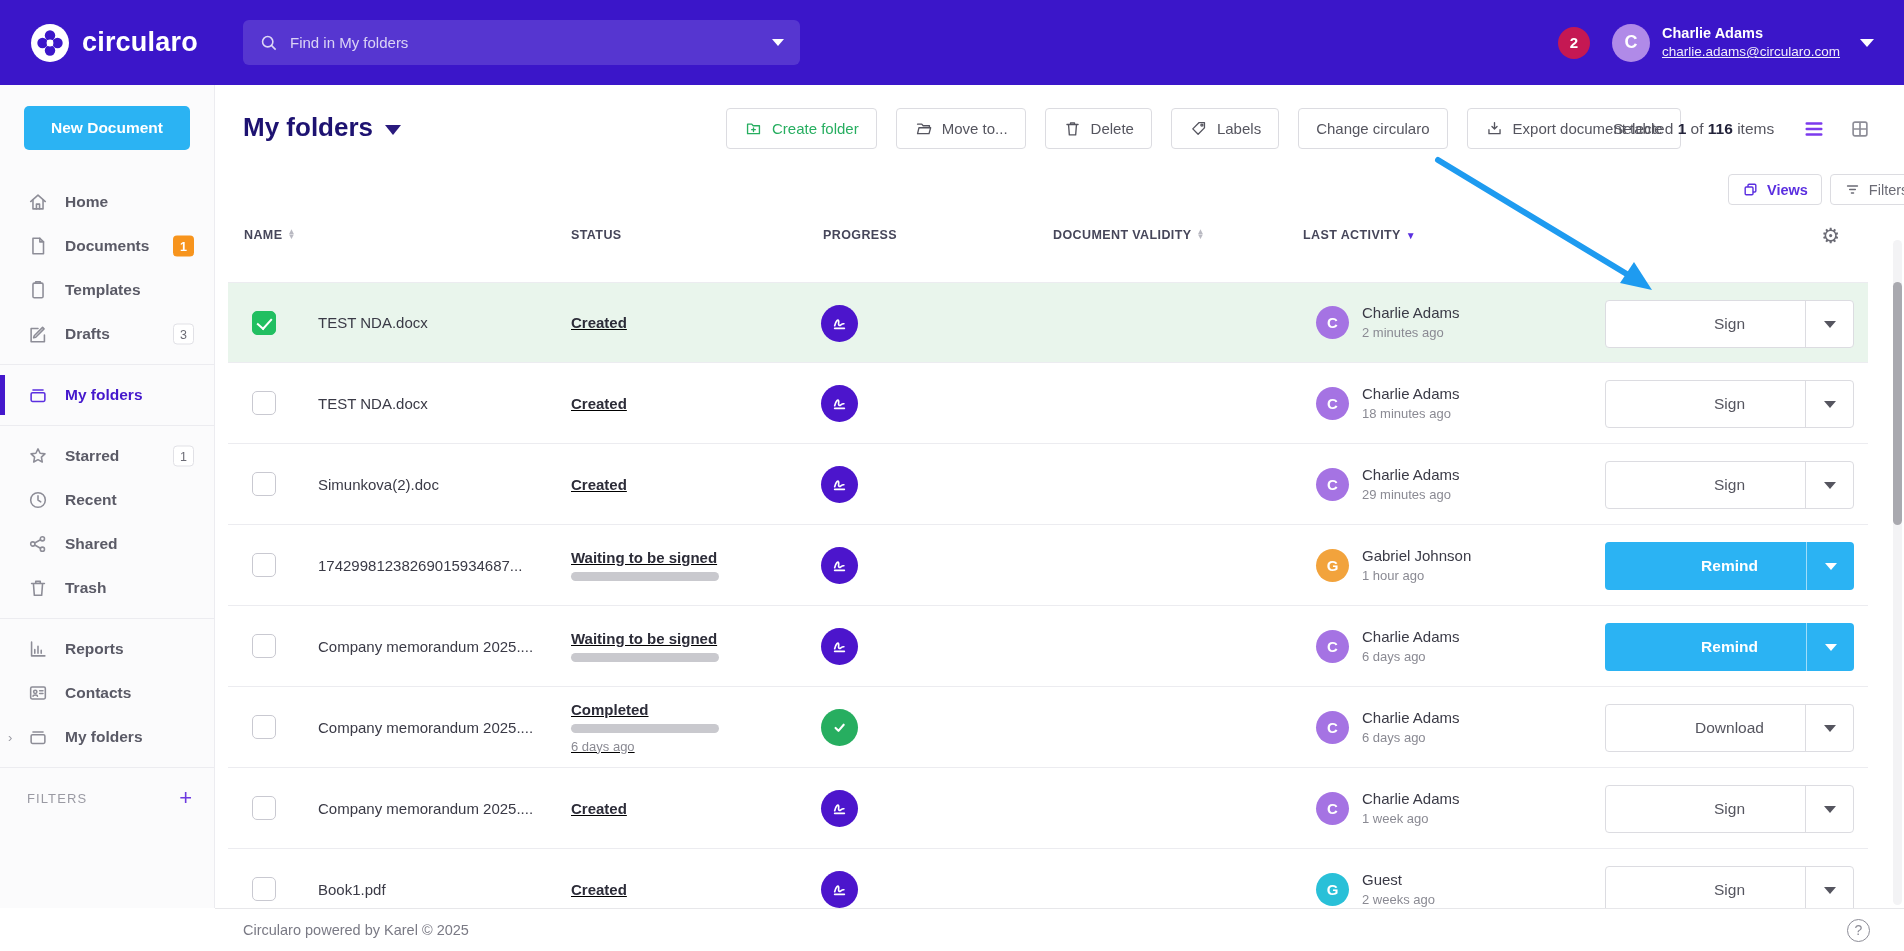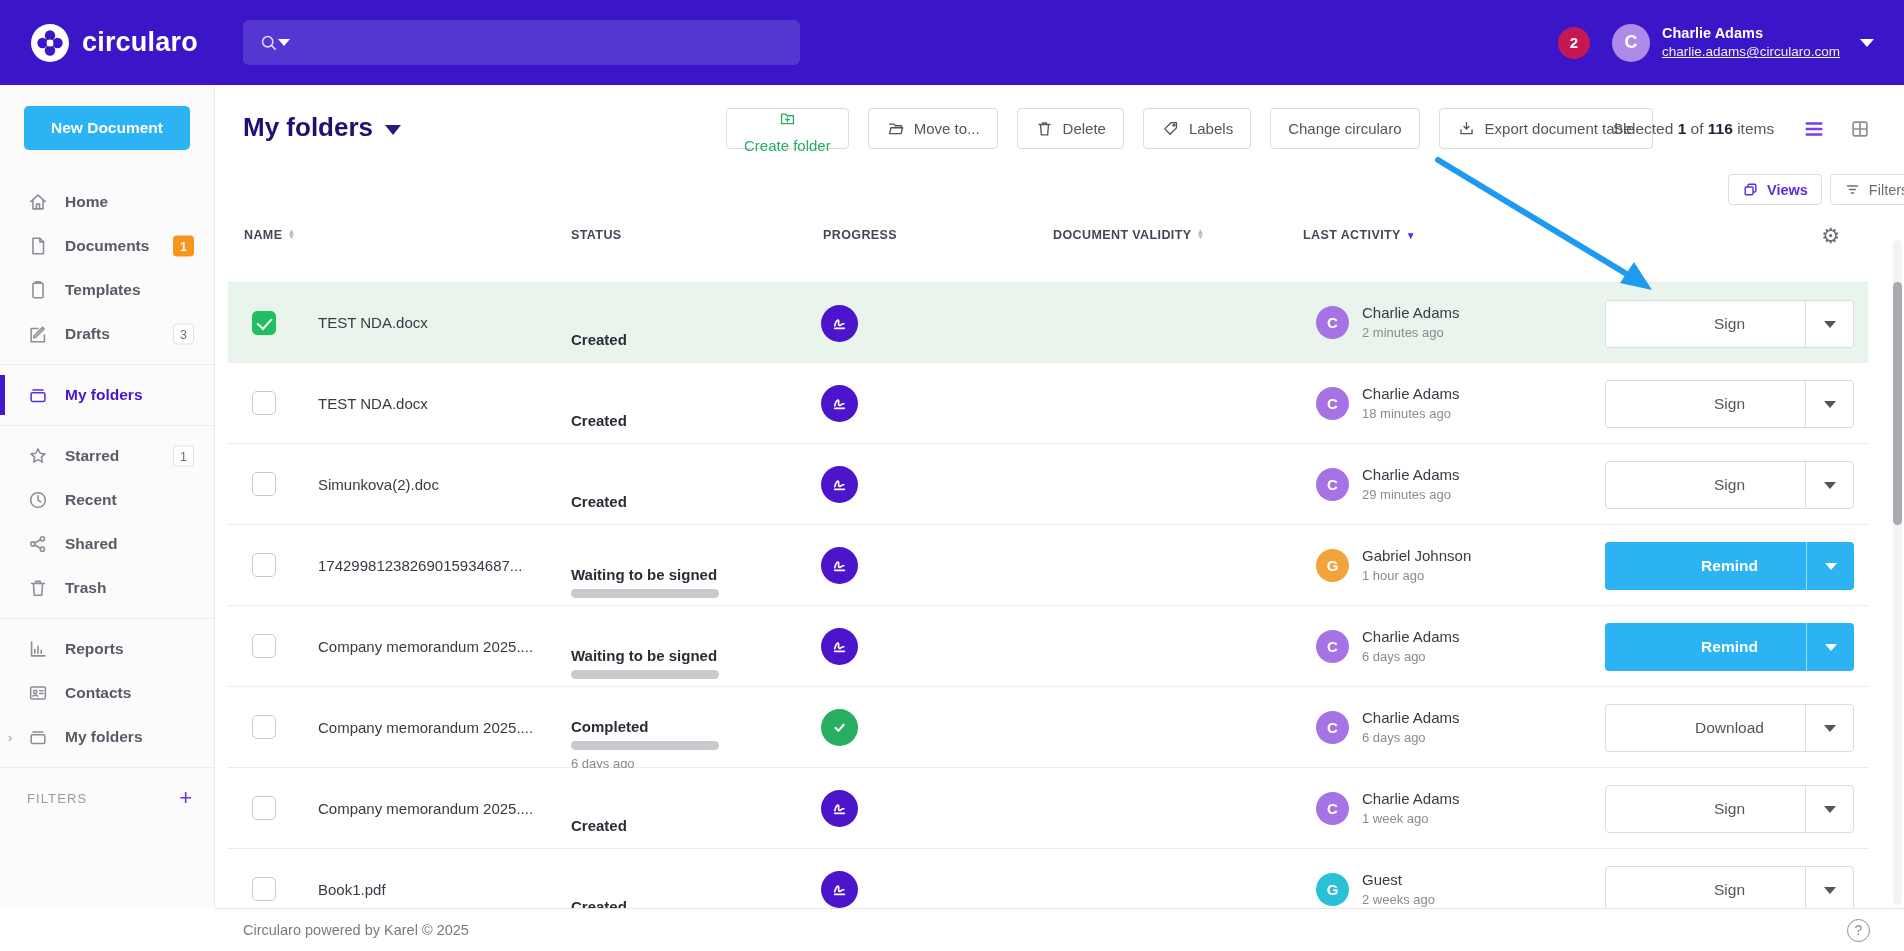--- a/index.html
+++ b/index.html
@@ -43,21 +43,21 @@
   .filters-plus { color:#6d3ae0; font-size:22px; font-weight:400; cursor:pointer; line-height:1; }
 
   
   .page-title-wrap { position:absolute; left:243px; top:112px; display:flex; align-items:center; gap:12px; cursor:pointer; }
   .page-title { color:#1d1271; font-size:26px; font-weight:bold; }
   .title-caret { width:0; height:0; border-left:8px solid transparent; border-right:8px solid transparent; border-top:10px solid #2a1a7e; margin-top:4px; }
 
   .toolbar { position:absolute; left:726px; top:108px; display:flex; gap:19px; align-items:center; }
   .tbtn { height:41px; background:#fff; border:1px solid #dcdce1; border-radius:4px; display:flex; align-items:center; gap:9px; padding:0 17px; font-size:15px; color:#55555f; font-family:inherit; cursor:pointer; white-space:nowrap; }
   .tbtn .tico { width:19px; height:19px; }
-  .tbtn.green { color:#27ae60;flex-direction:column; }
+  .tbtn.green { color:#27ae60; }
   .selected-count { position:absolute; left:1613px; top:120px; font-size:15.5px; color:#55555f; white-space:nowrap; }
   .selected-count b { color:#23233a; }
   .viewtoggles { position:absolute; left:1803px; top:118px; display:flex; gap:24px; align-items:center; }
   .vt { width:22px; height:22px; cursor:pointer; }
   .vt.list { color:#7c3aed; }
   .vt.grid { color:#8d8d97; }
 
   .vf-row { position:absolute; top:174px; left:1728px; display:flex; gap:8px; }
   .vf-btn { height:31px; background:#fff; border:1px solid #dcdce1; border-radius:4px; display:flex; align-items:center; gap:8px; padding:0 13px; font-size:14.5px; font-family:inherit; cursor:pointer; }
   .vf-btn .vico { width:17px; height:17px; }
@@ -73,21 +73,21 @@
   .th-gear { position:absolute; right:28px; top:-4px; color:#6b6b75; font-size:21px; cursor:pointer; }
 
   .rows { position:absolute; top:282px; left:0; width:100%; }
   .row { position:relative; height:81px; border-bottom:1px solid #ececf0; background:#fff; }
   .row:first-child { border-top:1px solid #ececf0; }
   .row.selected { background:#e9f5ec; }
   .cb { position:absolute; left:24px; top:28px; width:24px; height:24px; border:1.5px solid #c9c9d1; border-radius:5px; background:#fff; cursor:pointer; }
   .cb.checked { background:#21bf61; border-color:#21bf61; }
   .cb.checked::after { content:""; position:absolute; left:7px; top:3px; width:7px; height:12px; border:solid #fff; border-width:0 2.5px 2.5px 0; transform:rotate(42deg); }
   .c-name { position:absolute; left:90px; top:0; height:100%; display:flex; align-items:center; font-size:15px; color:#3a3a46; max-width:240px; white-space:nowrap; }
-  .c-status { position:absolute; left:343px; top:17px; height:100%; display:flex; flex-direction:column; justify-content:center; gap:6px; }
+  .c-status { position:absolute; left:343px; top:0; height:100%; display:flex; flex-direction:column; justify-content:center; gap:6px;text-decoration:underline; }
   .status-text { font-size:15px; font-weight:600; color:#2c2c38; }
   .pbar { width:148px; height:9px; border-radius:5px; background:#c9c9ce; overflow:hidden; }
   .pbar .fill { height:100%; background:#27ae60; border-radius:5px; }
   .status-sub { font-size:13px; color:#8a8a93; }
   .picon { position:absolute; left:593px; top:22px; width:37px; height:37px; border-radius:50%; display:flex; align-items:center; justify-content:center; color:#fff; }
   .picon.sig { background:#4c15cc; }
   .picon.done { background:#27ae60; }
   .picon svg { width:21px; height:21px; }
   .c-activity { position:absolute; left:1088px; top:0; height:100%; display:flex; align-items:center; gap:13px; }
   .ravatar { width:33px; height:33px; border-radius:50%; color:#fff; font-size:15px; font-weight:bold; display:flex; align-items:center; justify-content:center; flex:0 0 33px; }
@@ -131,20 +131,21 @@
         <circle cx="27.5" cy="20" r="5.2" fill="#3b16c9"></circle>
         <circle cx="20" cy="20" r="3.4" fill="#fff"></circle>
       </svg>
       <span class="logo-text">circularo</span>
     </div>
     <div class="searchbox">
       <svg width="19" height="19" viewBox="0 0 24 24" fill="none" stroke="rgba(255,255,255,0.8)" stroke-width="2">
           <circle cx="11" cy="11" r="6.5"></circle>
           <path d="M16 16 L21 21"></path>
         </svg>
+      <span class="ph">Find in My folders</span>
       <span class="search-caret"></span>
     </div>
     <div class="top-right">
       <div class="notif-badge">2</div>
       <div class="user-chip">
         <div class="user-avatar">C</div>
         <div>
           <div class="user-name">Charlie Adams</div>
           <div class="user-email">charlie.adams@circularo.com</div>
         </div>

